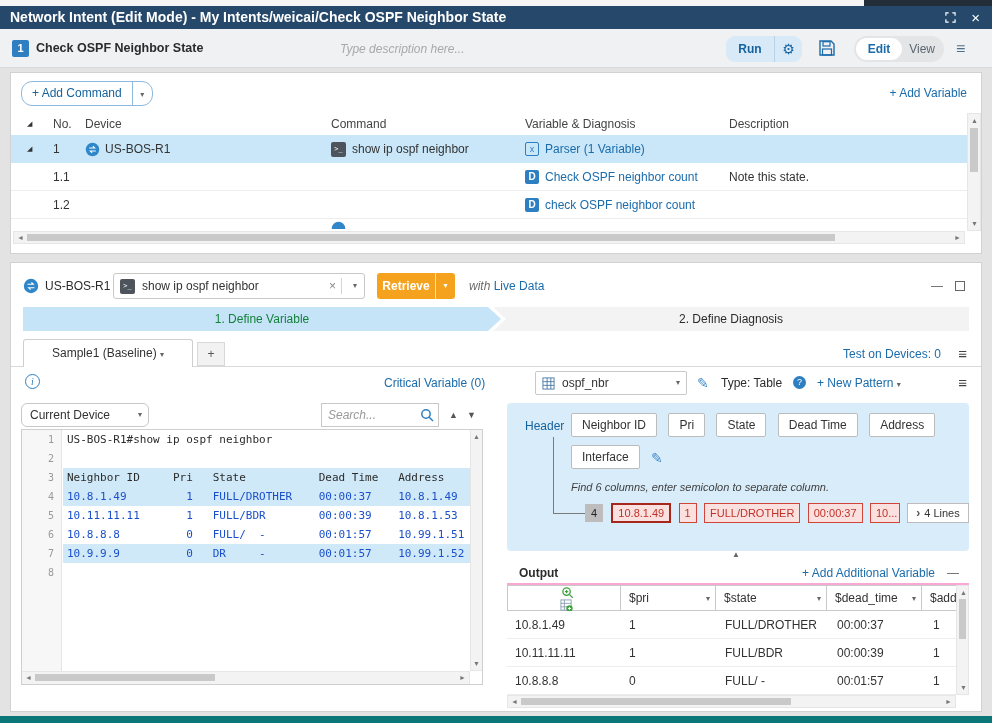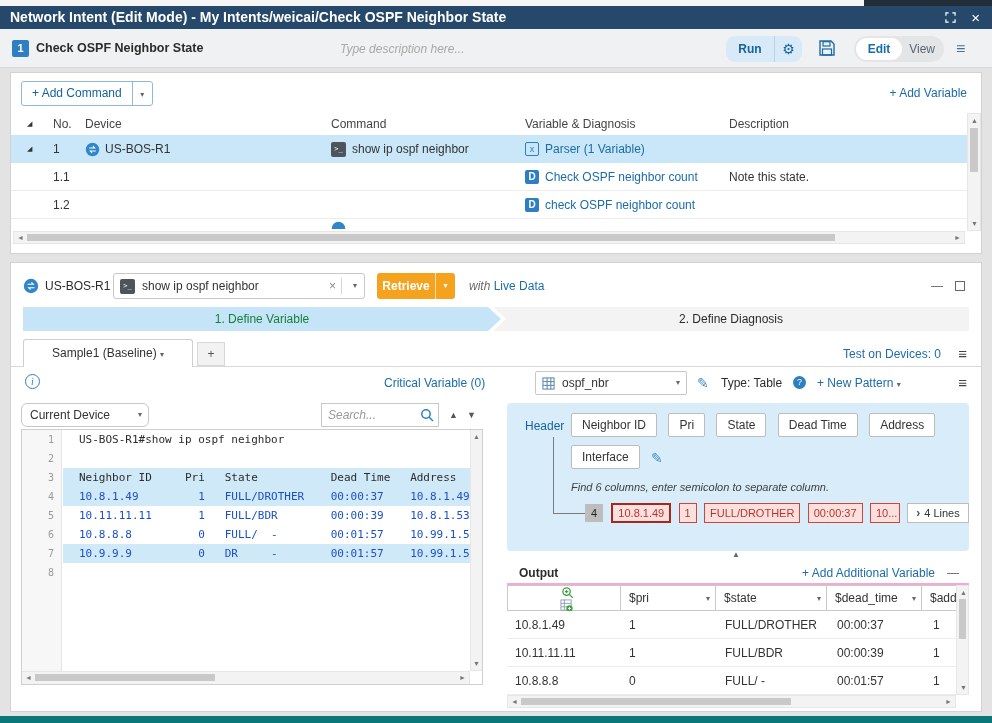--- a/index.html
+++ b/index.html
@@ -27,21 +27,21 @@
 #run-btn{width:48px;background:#d8eaf8;color:#15639e;font-weight:700;text-align:center;line-height:26px;cursor:pointer;}
 #run-gear{width:28px;background:#d8eaf8;border-left:1px solid #b7d3ea;color:#15639e;text-align:center;line-height:26px;font-size:14px;cursor:pointer;}
 #save-btn{position:absolute;left:818px;top:10px;cursor:pointer;}
 #mode-toggle{position:absolute;left:854px;top:7px;width:90px;height:26px;background:#e3e5e7;border-radius:13px;}
 #mode-edit{position:absolute;left:2px;top:2px;width:46px;height:22px;background:#fff;border-radius:11px;text-align:center;line-height:22px;color:#1b6cab;font-weight:700;cursor:pointer;}
 #mode-view{position:absolute;right:9px;top:0;line-height:26px;color:#5c6670;cursor:pointer;}
 #toolbar-burger{position:absolute;left:956px;top:0;line-height:39px;font-size:16px;color:#4a708e;cursor:pointer;}
 
 
 #cmd-panel{position:absolute;left:10px;top:72px;width:972px;height:182px;background:#fff;border:1px solid #d2d2d2;}
-#add-cmd{position:absolute;left:10px;top:8px;height:25px;display:flex;border:1px solid #8fb9dc;border-radius:3px;background:#fff;color:#15639e;cursor:pointer;}
+#add-cmd{position:absolute;left:10px;top:8px;height:25px;display:flex;border:1px solid #8fb9dc;border-radius:11px;background:#fff;color:#15639e;cursor:pointer;}
 #add-cmd .lbl{padding:0 10px;line-height:23px;}
 #add-cmd .chev{width:20px;text-align:center;line-height:23px;border-left:1px solid #8fb9dc;}
 #add-var{position:absolute;right:14px;top:13px;cursor:pointer;}
 .cmd-hrow{position:absolute;left:0;top:40px;right:14px;height:22px;color:#444;}
 .cmd-hrow span{position:absolute;top:0;line-height:22px;}
 .tri{font-size:7px;color:#333;}
 .c-tri{left:16px;}.c-no{left:42px;}.c-dev{left:74px;}.c-cmd{left:320px;}.c-var{left:514px;}.c-desc{left:718px;}
 .cmd-row{position:absolute;left:0;right:14px;height:28px;}
 .cmd-row>*{position:absolute;top:0;line-height:28px;}
 #row1{top:62px;background:#c9e7f8;}
@@ -102,21 +102,21 @@
 #search-box{position:absolute;left:310px;top:140px;width:118px;height:24px;border:1px solid #c8c8c8;background:#fff;}
 #search-box input{position:absolute;left:6px;top:2px;width:88px;height:18px;border:none;outline:none;font-family:"Liberation Sans",sans-serif;font-size:12px;}
 #search-box input::placeholder{color:#999;font-style:italic;}
 #search-box .mag{position:absolute;right:4px;top:4px;cursor:pointer;}
 #find-up{position:absolute;left:438px;top:140px;line-height:24px;font-size:9px;color:#555;cursor:pointer;}
 #find-down{position:absolute;left:456px;top:140px;line-height:24px;font-size:9px;color:#555;cursor:pointer;}
 #editor{position:absolute;left:10px;top:166px;width:462px;height:256px;border:1px solid #cfcfcf;background:#fff;overflow:hidden;}
 #gutter{position:absolute;left:0;top:0;bottom:13px;width:40px;background:#f7f7f7;border-right:1px solid #e5e5e5;}
 .gln{height:19px;text-align:right;padding-right:7px;font:10px/19px "DejaVu Sans Mono",monospace;color:#9a9a9a;}
 #code{position:absolute;left:41px;top:0;right:12px;bottom:13px;overflow:hidden;}
-.cline{height:19px;white-space:pre;font:11px/19px "DejaVu Sans Mono",monospace;color:#2b2b2b;padding-left:16px;}
+.cline{height:19px;white-space:pre;font:11px/19px "DejaVu Sans Mono",monospace;color:#2b2b2b;padding-left:4px;}
 .cline.hl{background:#d0e9f8;}
 .cline.cblue{color:#1a4fcb;}
 
 
 #pattern-box{position:absolute;left:496px;top:140px;width:462px;height:148px;background:#d8ecf9;border-radius:4px;}
 #pat-header-lbl{position:absolute;left:18px;top:16px;color:#15639e;}
 #pat-cols1{position:absolute;left:64px;top:10px;}
 #pat-cols2{position:absolute;left:64px;top:42px;}
 .pbox{display:inline-block;height:24px;line-height:22px;border:1px solid #bcbcbc;background:#fff;border-radius:2px;padding:0 10px;margin-right:8px;color:#333;}
 #pat-pencil{color:#3c87c7;font-size:14px;vertical-align:middle;cursor:pointer;}

